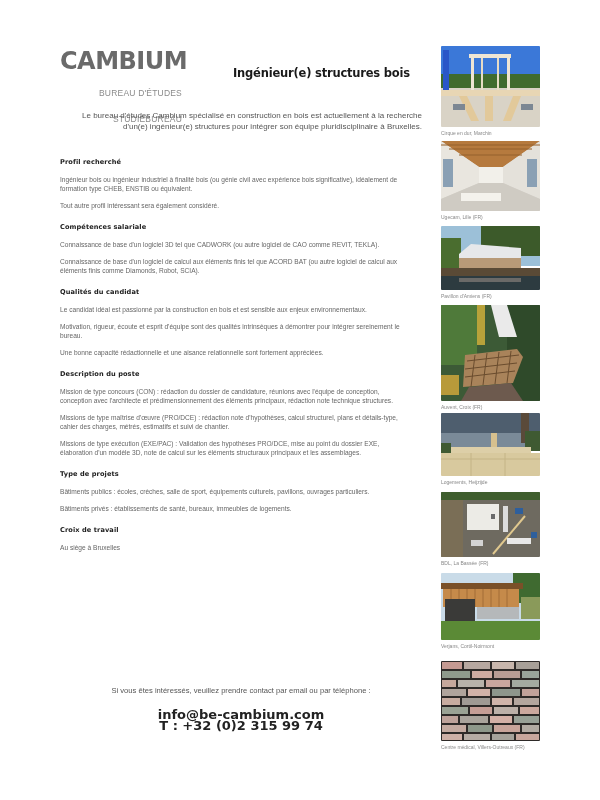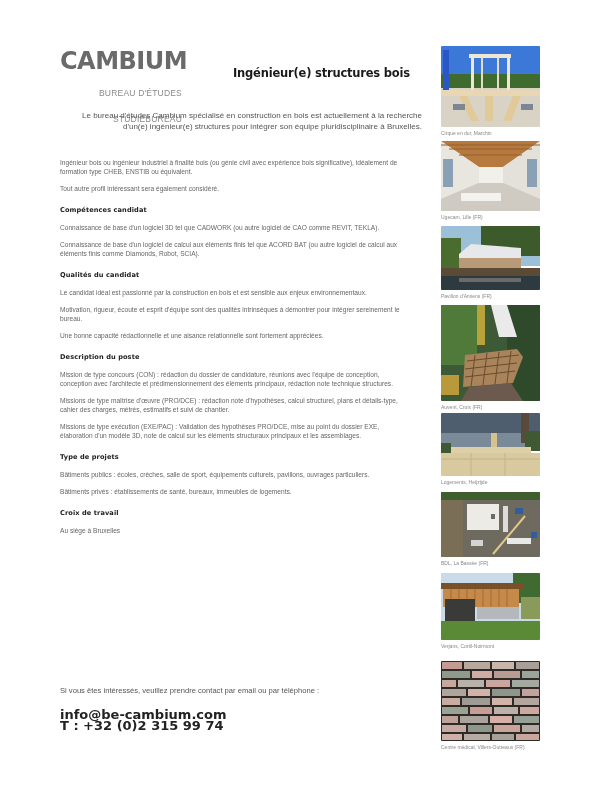--- a/index.html
+++ b/index.html
@@ -6,21 +6,21 @@
   body { width:600px; height:800px; position:relative; overflow:hidden; font-family:"Liberation Sans", sans-serif; color:#555; }
   .logo { position:absolute; left:60px; top:50px; width:122px; text-align:right; }
   .logo-main { font-family:"DejaVu Sans", sans-serif; font-weight:bold; font-size:24px; letter-spacing:-0.5px; color:#6a6a6a; line-height:22px; text-align:right; }
   .logo-sub { font-size:8.5px; color:#8a8a8a; line-height:10px; letter-spacing:0.2px;margin-top:16px; }
   .title { position:absolute; left:233px; top:66px; font-size:11.5px; font-weight:bold; color:#1a1a1a; font-family:"DejaVu Sans", sans-serif; letter-spacing:-0.2px; }
   .intro { position:absolute; left:60px; top:110px; width:362px; text-align:right; font-size:8px; line-height:11px; color:#555; }
   .content { position:absolute; left:60px; top:158px; width:340px; }
   .section { margin-bottom:13px; }
   .sec-h { font-family:"DejaVu Sans", sans-serif; font-weight:bold; font-size:6.6px; color:#222; margin:0 0 9px 0; letter-spacing:0.1px; }
   .para { font-size:6.6px; line-height:9px; color:#666; margin:0 0 8px 0; }
-  .contact { position:absolute; left:60px; top:686px; width:362px; }
+  .contact { position:absolute; left:60px; top:686px; width:362px; text-align:center; }
   .contact-lead { font-size:7.6px; color:#555; margin-bottom:14px; }
   .contact-line { font-family:"DejaVu Sans", sans-serif; font-weight:bold; font-size:13px; color:#222; line-height:11px; }
   .gallery { position:absolute; left:441px; top:0; width:100px; }
   .g-item { position:absolute; left:0; width:100px; }
   .g-img { width:99px; position:relative; overflow:hidden; border-radius:1px; }
   .g-cap { font-size:5px; color:#888; margin-top:3px; white-space:nowrap; }
 </style>
 </head>
 <body>
 
@@ -29,25 +29,26 @@
   <div class="logo-sub">BUREAU D'ÉTUDES</div>
   <div class="logo-sub">STUDIEBUREAU</div>
 </div>
 
 <div class="title">Ingénieur(e) structures bois</div>
 
 <div class="intro">Le bureau d'études Cambium spécialisé en construction en bois est actuellement à la recherche d'un(e) ingénieur(e) structures pour intégrer son équipe pluridisciplinaire à Bruxelles.</div>
 
 <div class="content">
   <div class="section">
+    <div class="sec-h">Profil recherché</div>
     <p class="para">Ingénieur bois ou ingénieur industriel à finalité bois (ou génie civil avec expérience bois significative), idéalement de formation type CHEB, ENSTIB ou équivalent.</p>
     <p class="para">Tout autre profil intéressant sera également considéré.</p>
   </div>
   <div class="section">
-    <div class="sec-h">Compétences candidat</div>
+    <div class="sec-h">Compétences salariale</div>
     <p class="para">Connaissance de base d'un logiciel 3D tel que CADWORK (ou autre logiciel de CAO comme REVIT, TEKLA).</p>
     <p class="para">Connaissance de base d'un logiciel de calcul aux éléments finis tel que ACORD BAT (ou autre logiciel de calcul aux éléments finis comme Diamonds, Robot, SCIA).</p>
   </div>
   <div class="section">
     <div class="sec-h">Qualités du candidat</div>
     <p class="para">Le candidat idéal est passionné par la construction en bois et est sensible aux enjeux environnementaux.</p>
     <p class="para">Motivation, rigueur, écoute et esprit d'équipe sont des qualités intrinsèques à démontrer pour intégrer sereinement le bureau.</p>
     <p class="para">Une bonne capacité rédactionnelle et une aisance relationnelle sont fortement appréciées.</p>
   </div>
   <div class="section">

